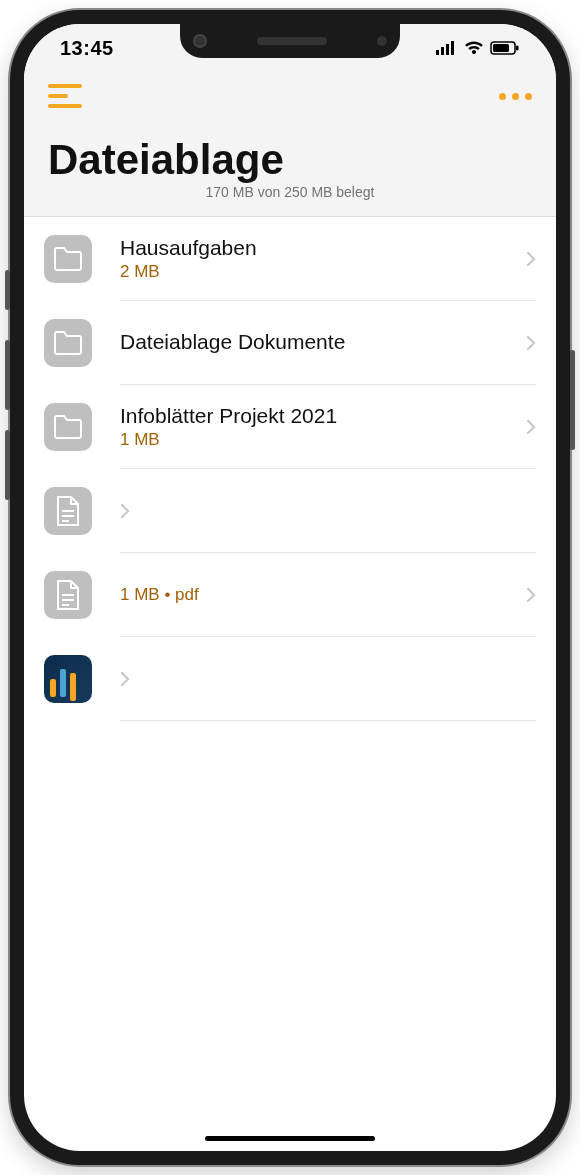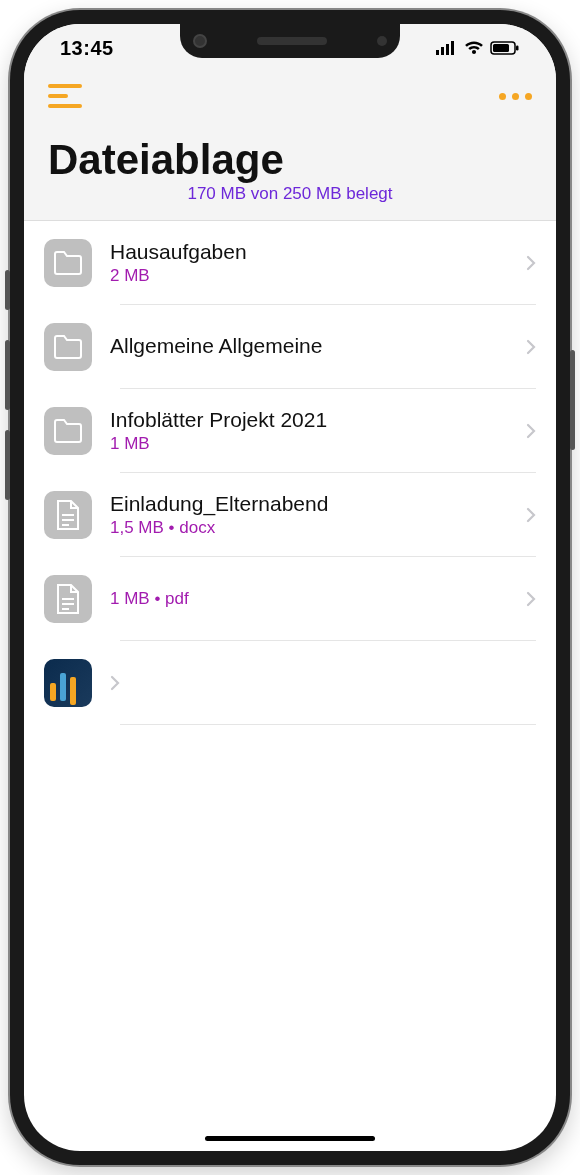--- a/index.html
+++ b/index.html
@@ -97,33 +97,33 @@
     }
     .more-dots span { width: 7px; height: 7px; border-radius: 50%; background: #f5a623; }
     .page-title {
       font-size: 42px;
       font-weight: 800;
       color: #111;
       padding-left: 4px;
     }
     .storage-line {
       text-align: center;
-      font-size: 17px;
-      color: #6d28d9;
+      font-size: 14px;
+      color: #737373;
     }
 
     
     .list {
       background: #fff;
     }
     .list-item {
       display: flex;
       align-items: center;
       padding: 18px 20px;
-      gap: 18px;
+      gap: 28px;
       position: relative;
     }
     .list-item::after {
       content: "";
       position: absolute;
       bottom: 0;
       left: 96px;
       right: 20px;
       height: 1px;
       background: #e5e5e5;
@@ -153,21 +153,21 @@
     .item-icon.thumb::after  { left: 16px; bottom: 6px; width: 6px; height: 28px; background: #4aa3d4; box-shadow: 10px 4px 0 -0px #f5a623; }
 
     .item-text { flex: 1; min-width: 0; }
     .item-name {
       font-size: 21px;
       color: #111;
       margin-bottom: 2px;
     }
     .item-meta {
       font-size: 17px;
-      color: #a21caf;
+      color: #a16207;
     }
     .chevron { flex-shrink: 0; color: #c7c7cc; }
 
     .home-indicator {
       position: absolute;
       bottom: 10px;
       left: 50%;
       transform: translateX(-50%);
       width: 170px;
       height: 5px;
@@ -259,21 +259,21 @@
           </svg>
       </div>
 
       <div class="list-item">
         <div class="item-icon gray">
           <svg width="30" height="26" viewBox="0 0 30 26">
               <path d="M2 4 C2 2.5 3 2 4 2 L11 2 L14 6 L26 6 C27.5 6 28 7 28 8 L28 22 C28 23.5 27 24 26 24 L4 24 C2.5 24 2 23 2 22 Z" fill="none" stroke="#fff" stroke-width="2"></path>
             </svg>
         </div>
         <div class="item-text">
-          <div class="item-name">Allgemeine Allgemeine</div>
+          <div class="item-name">Dateiablage Dokumente</div>
         </div>
         <svg class="chevron" width="10" height="16" viewBox="0 0 10 16">
             <path d="M2 2 L8 8 L2 14" fill="none" stroke="currentColor" stroke-width="2.2" stroke-linecap="round"></path>
           </svg>
       </div>
 
       <div class="list-item">
         <div class="item-icon gray">
           <svg width="30" height="26" viewBox="0 0 30 26">
               <path d="M2 4 C2 2.5 3 2 4 2 L11 2 L14 6 L26 6 C27.5 6 28 7 28 8 L28 22 C28 23.5 27 24 26 24 L4 24 C2.5 24 2 23 2 22 Z" fill="none" stroke="#fff" stroke-width="2"></path>
@@ -291,24 +291,20 @@
       <div class="list-item">
         <div class="item-icon gray">
           <svg width="26" height="32" viewBox="0 0 26 32">
               <path d="M3 2 L16 2 L23 9 L23 30 L3 30 Z" fill="none" stroke="#fff" stroke-width="2"></path>
               <path d="M16 2 L16 9 L23 9" fill="none" stroke="#fff" stroke-width="2"></path>
               <line x1="7" y1="16" x2="19" y2="16" stroke="#fff" stroke-width="2"></line>
               <line x1="7" y1="21" x2="19" y2="21" stroke="#fff" stroke-width="2"></line>
               <line x1="7" y1="26" x2="14" y2="26" stroke="#fff" stroke-width="2"></line>
             </svg>
         </div>
-        <div class="item-text">
-          <div class="item-name">Einladung_Elternabend</div>
-          <div class="item-meta">1,5 MB • docx</div>
-        </div>
         <svg class="chevron" width="10" height="16" viewBox="0 0 10 16">
             <path d="M2 2 L8 8 L2 14" fill="none" stroke="currentColor" stroke-width="2.2" stroke-linecap="round"></path>
           </svg>
       </div>
 
       <div class="list-item">
         <div class="item-icon gray">
           <svg width="26" height="32" viewBox="0 0 26 32">
               <path d="M3 2 L16 2 L23 9 L23 30 L3 30 Z" fill="none" stroke="#fff" stroke-width="2"></path>
               <path d="M16 2 L16 9 L23 9" fill="none" stroke="#fff" stroke-width="2"></path>

